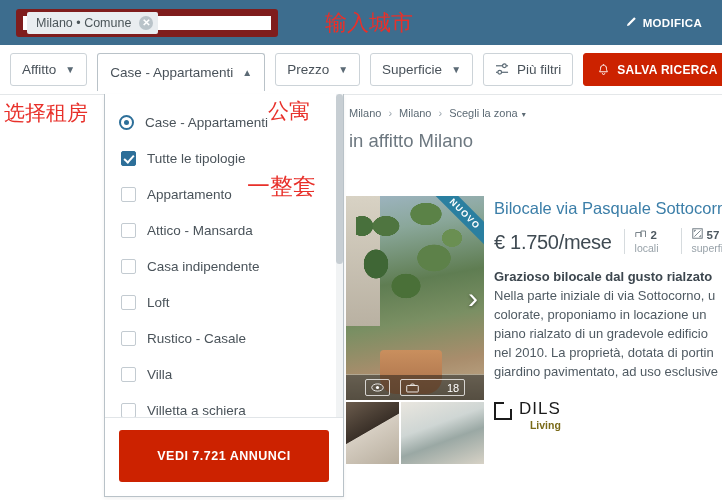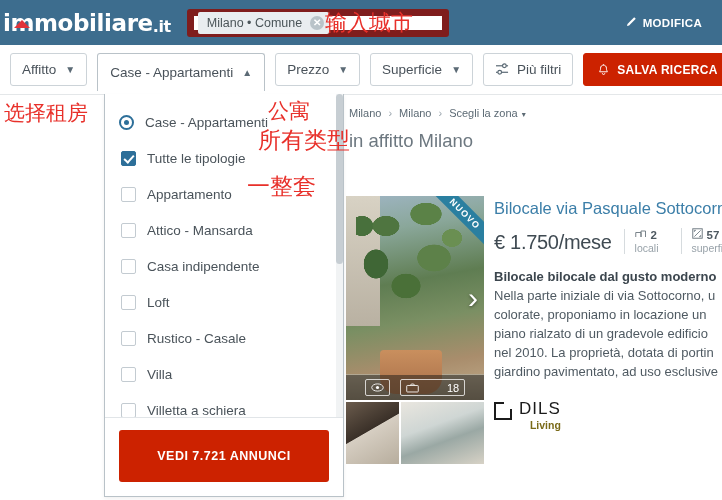--- a/index.html
+++ b/index.html
@@ -389,25 +389,20 @@
   #an-apt   { left: 268px; top: 97px;  font-size: 21px; }
   #an-all   { left: 258px; top: 125px; font-size: 23px; }
   #an-whole { left: 247px; top: 171px; font-size: 23px; }
 </style>
 </head>
 <body>
 
 <div id="page">
 
   <div class="topbar">
-    <div class="logo">
-      <span class="logo-roof"></span>
-      <span>immobiliare</span>
-      <span class="logo-it">.it</span>
-    </div>
 
     <div class="searchpill">
       <div class="chip">
         <span>Milano • Comune</span>
         <span class="chip-x">✕</span>
       </div>
     </div>
 
     <div class="modifica">
       <span class="pencil">
@@ -534,21 +529,21 @@
                   <path d="M3 11L11 3M3 5V3h2M11 9v2H9" fill="none" stroke="#6b767e" stroke-width="1.1"></path>
                 </svg>
               </span>
               <span>57 m²</span>
             </div>
             <div class="l">superficie</div>
           </div>
         </div>
 
         <div class="desc">
-          <div class="line"><b>Bilocale bilocale dal gusto moderno</b></div>
+          <div class="line"><b>Grazioso bilocale dal gusto rialzato</b></div>
           <div class="line">Nella parte iniziale di via Sottocorno, u</div>
           <div class="line">colorate, proponiamo in locazione un</div>
           <div class="line">piano rialzato di un gradevole edificio</div>
           <div class="line">nel 2010. La proprietà, dotata di portin</div>
           <div class="line">giardino pavimentato, ad uso esclusive</div>
         </div>
 
         <div class="agency">
           <div class="agency-mark"></div>
           <div class="agency-txt">
@@ -607,16 +602,15 @@
     </div>
 
     <div class="panel-foot">
       <button class="vedi">VEDI 7.721 ANNUNCI</button>
     </div>
   </div>
 
   <div class="anno" id="an-city">输入城市</div>
   <div class="anno" id="an-rent">选择租房</div>
   <div class="anno" id="an-apt">公寓</div>
-  <div class="anno" id="an-all">所有类型</div>
   <div class="anno" id="an-whole">一整套</div>
 
 </div>
 
 </body></html>

